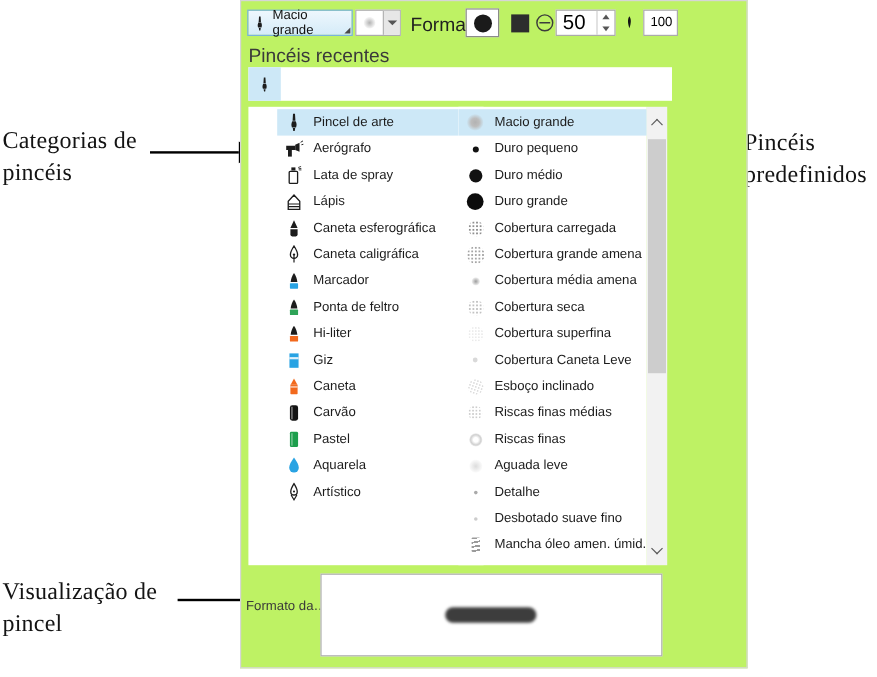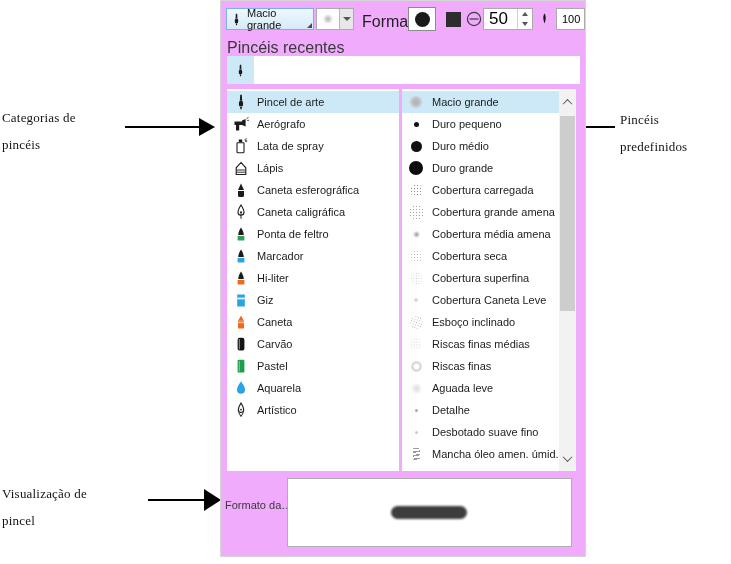--- a/index.html
+++ b/index.html
@@ -1,33 +1,33 @@
 <!DOCTYPE html>
 <html><head>
 <meta charset="utf-8">
 <style>
   html,body{margin:0;padding:0;background:#fff;}
   .stage{position:relative;width:731px;height:564px;background:#ffffff;
          font-family:"Liberation Sans",sans-serif;overflow:hidden;}
 
   
-  .ann{position:absolute;font-family:"Liberation Serif",serif;font-size:13px;
+  .ann{position:absolute;font-family:"Liberation Serif",serif;font-size:20px;
        color:#141414;line-height:27px;letter-spacing:.2px;}
   .arrow-line{position:absolute;height:2px;background:#000;}
   .arrow-tip-right{position:absolute;width:0;height:0;
        border-top:9px solid transparent;border-bottom:9px solid transparent;
        border-left:16px solid #000;}
   .arrow-tip-left{position:absolute;width:0;height:0;
        border-top:9px solid transparent;border-bottom:9px solid transparent;
        border-right:16px solid #000;}
   .arrow-tip-right.big{border-top-width:11px;border-bottom-width:11px;border-left-width:17px;}
 
   
-  .dialog{position:absolute;left:220px;top:0;width:366px;height:557px;
-          background:#f0abfc;border:1px solid #d6d6d6;box-sizing:border-box;}
+  .dialog{position:absolute;left:200px;top:0;width:423px;height:557px;
+          background:#bef264;border:1px solid #d6d6d6;box-sizing:border-box;}
 
   
   .brush-btn{position:absolute;left:5px;top:7px;width:88px;height:22px;box-sizing:border-box;
       background:linear-gradient(#eef7fd,#d5ebf8);border:1px solid #7ab3dc;
       display:flex;align-items:center;gap:4px;padding:0 3px;font-size:11px;color:#111;cursor:pointer;}
   .corner-tri{position:absolute;right:1px;bottom:1px;width:0;height:0;
       border-left:5px solid transparent;border-bottom:5px solid #4a4a4a;}
   .icon13{width:13px;height:13px;flex:none;}
   .icon13 svg,.row-icon svg,.tb-icon svg{width:100%;height:100%;display:block;}
   .nib-dropdown{position:absolute;left:95px;top:7px;width:38px;height:22px;box-sizing:border-box;
@@ -65,21 +65,21 @@
       font-size:11px;padding:0 0 0 5px;outline:none;}
 
   
   .recent-label{position:absolute;left:6px;top:38px;font-size:16px;color:#3a3a3a;}
   .recent-strip{position:absolute;left:6px;top:55px;width:353px;height:28px;background:#fff;}
   .recent-cell{width:27px;height:100%;display:flex;align-items:center;justify-content:center;cursor:pointer;}
   .recent-cell.selected{background:#cde8f7;}
 
   
   .list{position:absolute;top:88px;height:382px;background:#fff;overflow:hidden;}
-  .cat-list{left:6px;width:172px;}
+  .cat-list{left:6px;width:172px;padding-left:24px;}
   .preset-list{left:181px;width:157px;}
   .row{height:22px;display:flex;align-items:center;gap:8px;padding-left:6px;
       font-size:11px;color:#1c1c1c;cursor:pointer;white-space:nowrap;}
   .list .row:first-child{margin-top:2px;}
   .row.selected{background:#cde8f7;}
   .row-icon{width:16px;height:16px;flex:none;display:flex;align-items:center;justify-content:center;}
 
   
   .dot{display:block;border-radius:50%;}
   .soft-large-dot{width:14px;height:14px;background:radial-gradient(circle,#b2b2b2 0%,#bdbdbd 35%,rgba(189,189,189,0) 72%);}
@@ -273,33 +273,33 @@
               <circle cx="8" cy="8.2" r="1" fill="#1c1c1c"></circle>
               <path d="M8 9.2v5.6" stroke="#1c1c1c" stroke-width="1"></path>
             </svg>
           </span>
           <span class="row-label">Caneta caligráfica</span>
         </div>
         <div class="row">
           <span class="row-icon">
             <svg viewBox="0 0 16 16">
               <path d="M8 1.5c1.5 2 2.6 5 2.8 7.5H5.2C5.4 6.5 6.5 3.5 8 1.5z" fill="#1c1c1c"></path>
+              <rect x="4.6" y="10" width="6.8" height="4.6" rx=".5" fill="#29a3e3"></rect>
+            </svg>
+          </span>
+          <span class="row-label">Marcador</span>
+        </div>
+        <div class="row">
+          <span class="row-icon">
+            <svg viewBox="0 0 16 16">
+              <path d="M8 1.5c1.5 2 2.6 5 2.8 7.5H5.2C5.4 6.5 6.5 3.5 8 1.5z" fill="#1c1c1c"></path>
               <rect x="4.6" y="10" width="6.8" height="4.6" rx=".5" fill="#2ea357"></rect>
             </svg>
           </span>
           <span class="row-label">Ponta de feltro</span>
-        </div>
-        <div class="row">
-          <span class="row-icon">
-            <svg viewBox="0 0 16 16">
-              <path d="M8 1.5c1.5 2 2.6 5 2.8 7.5H5.2C5.4 6.5 6.5 3.5 8 1.5z" fill="#1c1c1c"></path>
-              <rect x="4.6" y="10" width="6.8" height="4.6" rx=".5" fill="#29a3e3"></rect>
-            </svg>
-          </span>
-          <span class="row-label">Marcador</span>
         </div>
         <div class="row">
           <span class="row-icon">
             <svg viewBox="0 0 16 16">
               <path d="M8 1.5c1.5 2 2.6 5 2.8 7.5H5.2C5.4 6.5 6.5 3.5 8 1.5z" fill="#1c1c1c"></path>
               <rect x="4.6" y="10" width="6.8" height="4.6" rx=".5" fill="#f2691d"></rect>
             </svg>
           </span>
           <span class="row-label">Hi-liter</span>
         </div>

